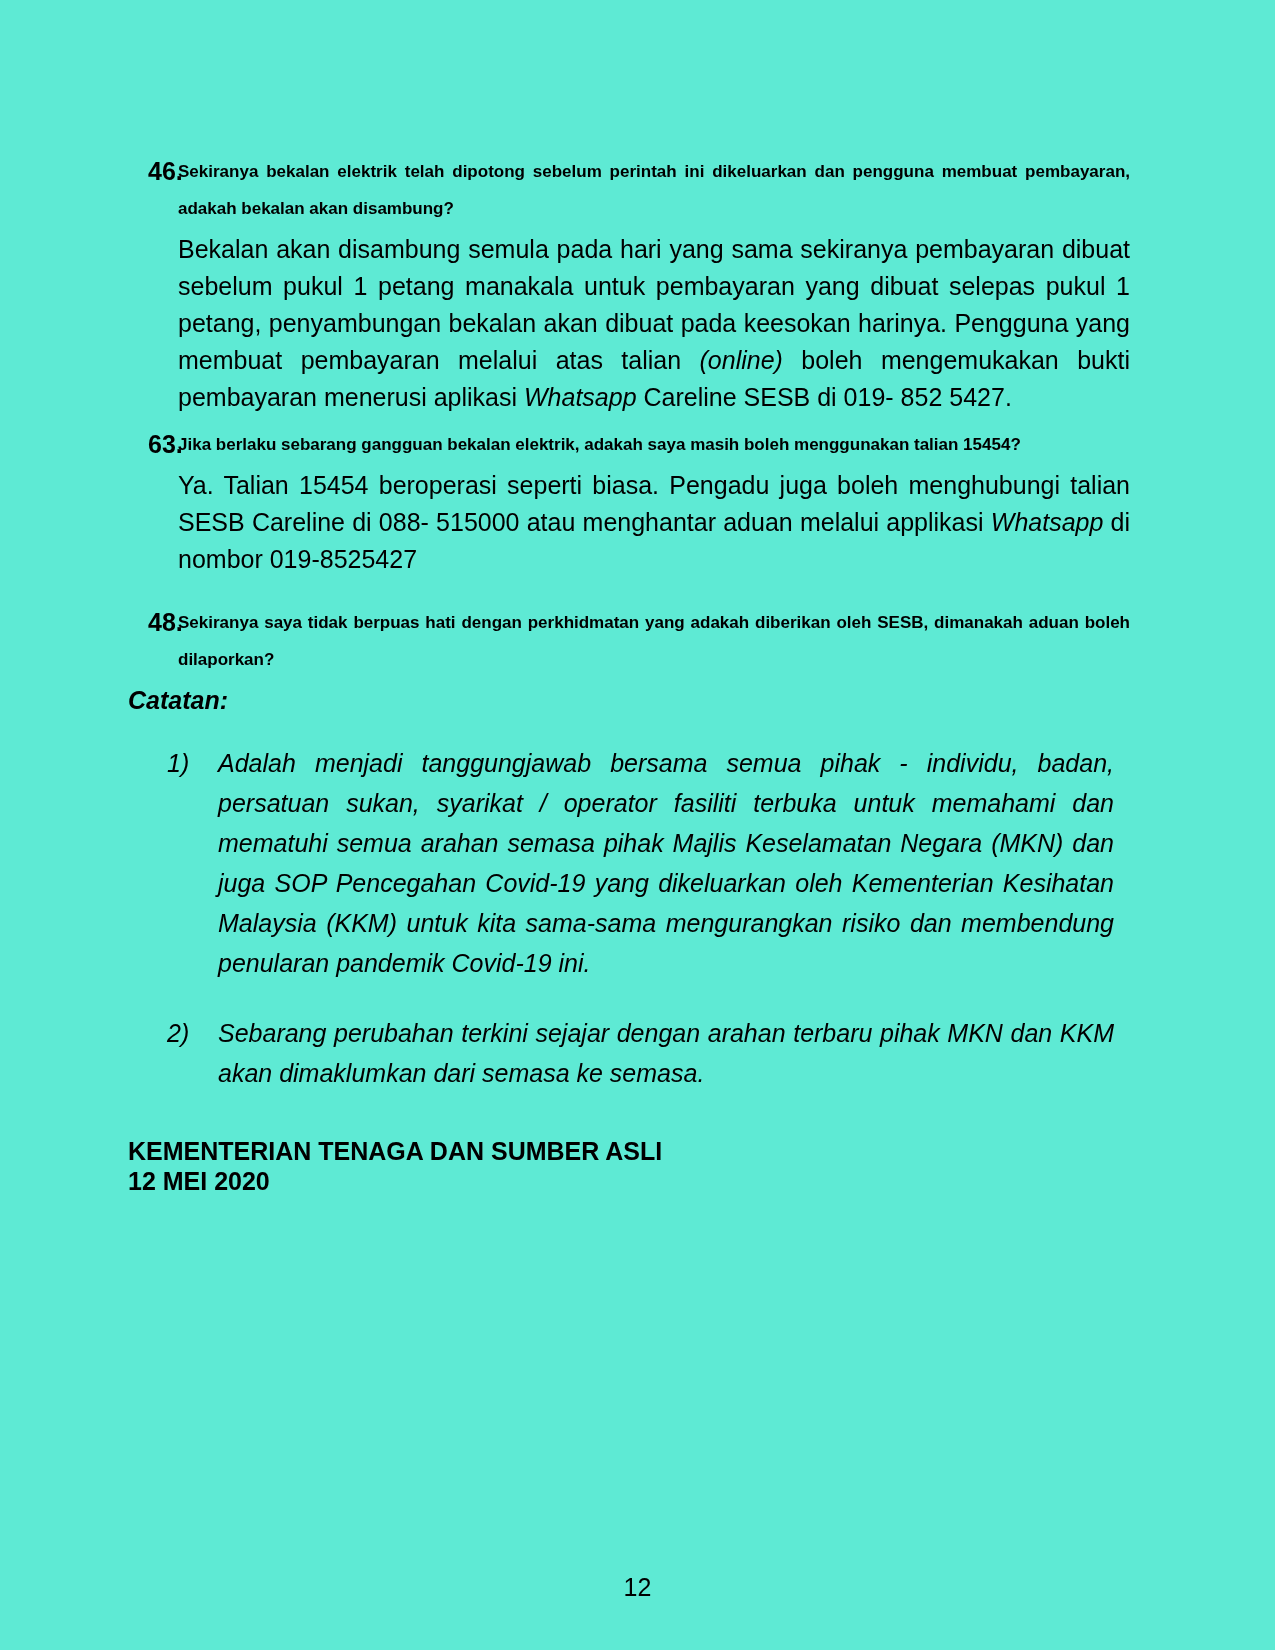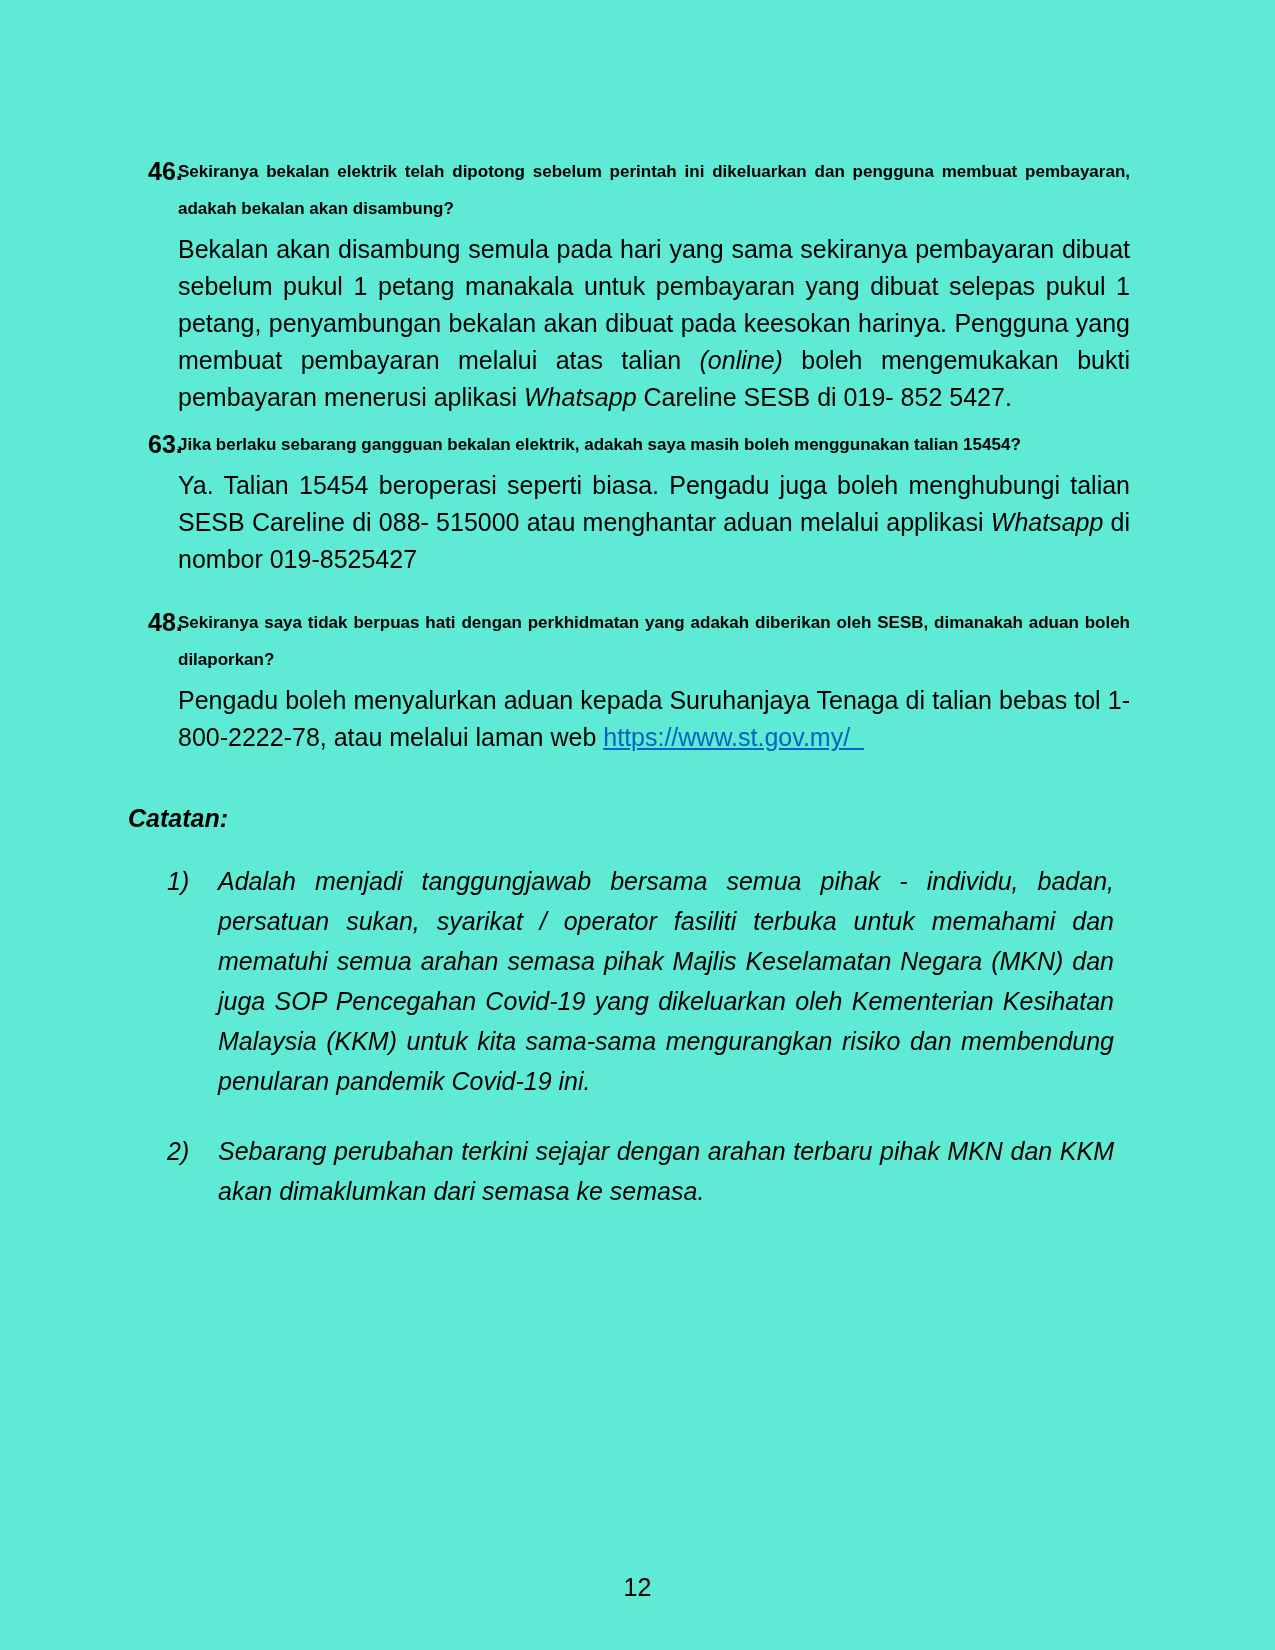--- a/index.html
+++ b/index.html
@@ -132,34 +132,37 @@
         <h2 class="question">Jika berlaku sebarang gangguan bekalan elektrik, adakah saya masih boleh menggunakan talian 15454?</h2>
       </div>
       <p class="answer gap-b"><span>Ya. Talian 15454 beroperasi seperti biasa. Pengadu juga boleh menghubungi talian SESB Careline di 088- 515000 atau menghantar aduan melalui applikasi </span><span class="italic">Whatsapp</span><span> di nombor 019-8525427</span></p>
     </article>
 
     <article>
       <div class="q-wrap">
         <span class="num">48.</span>
         <h2 class="question">Sekiranya saya tidak berpuas hati dengan perkhidmatan yang adakah diberikan oleh SESB, dimanakah aduan boleh dilaporkan?</h2>
       </div>
-      <p class="answer gap-c"><span>Pengadu boleh menyalurkan aduan kepada Suruhanjaya Tenaga di talian bebas tol 1-800-2222-78, atau melalui laman web </span><a class="link" href="#">https://www.st.gov.my/</a></p>
     </article>
 
     <section class="notes">
       <h3 class="notes-heading">Catatan:</h3>
 
       <div class="note-item">
         <span class="note-num">1)</span>
         <p class="note-text">Adalah menjadi tanggungjawab bersama semua pihak - individu, badan, persatuan sukan, syarikat / operator fasiliti terbuka untuk memahami dan mematuhi semua arahan semasa pihak Majlis Keselamatan Negara (MKN) dan juga SOP Pencegahan Covid-19 yang dikeluarkan oleh Kementerian Kesihatan Malaysia (KKM) untuk kita sama-sama mengurangkan risiko dan membendung penularan pandemik Covid-19 ini.</p>
       </div>
 
       <div class="note-item note-last">
         <span class="note-num">2)</span>
         <p class="note-text">Sebarang perubahan terkini sejajar dengan arahan terbaru pihak MKN dan KKM akan dimaklumkan dari semasa ke semasa.</p>
       </div>
     </section>
 
+    <footer class="doc-footer">
+      <div>KEMENTERIAN TENAGA DAN SUMBER ASLI</div>
+      <div>12 MEI 2020</div>
+    </footer>
 
   </section>
 
   <div class="page-number">12</div>
 </div>
 
 </body></html>

